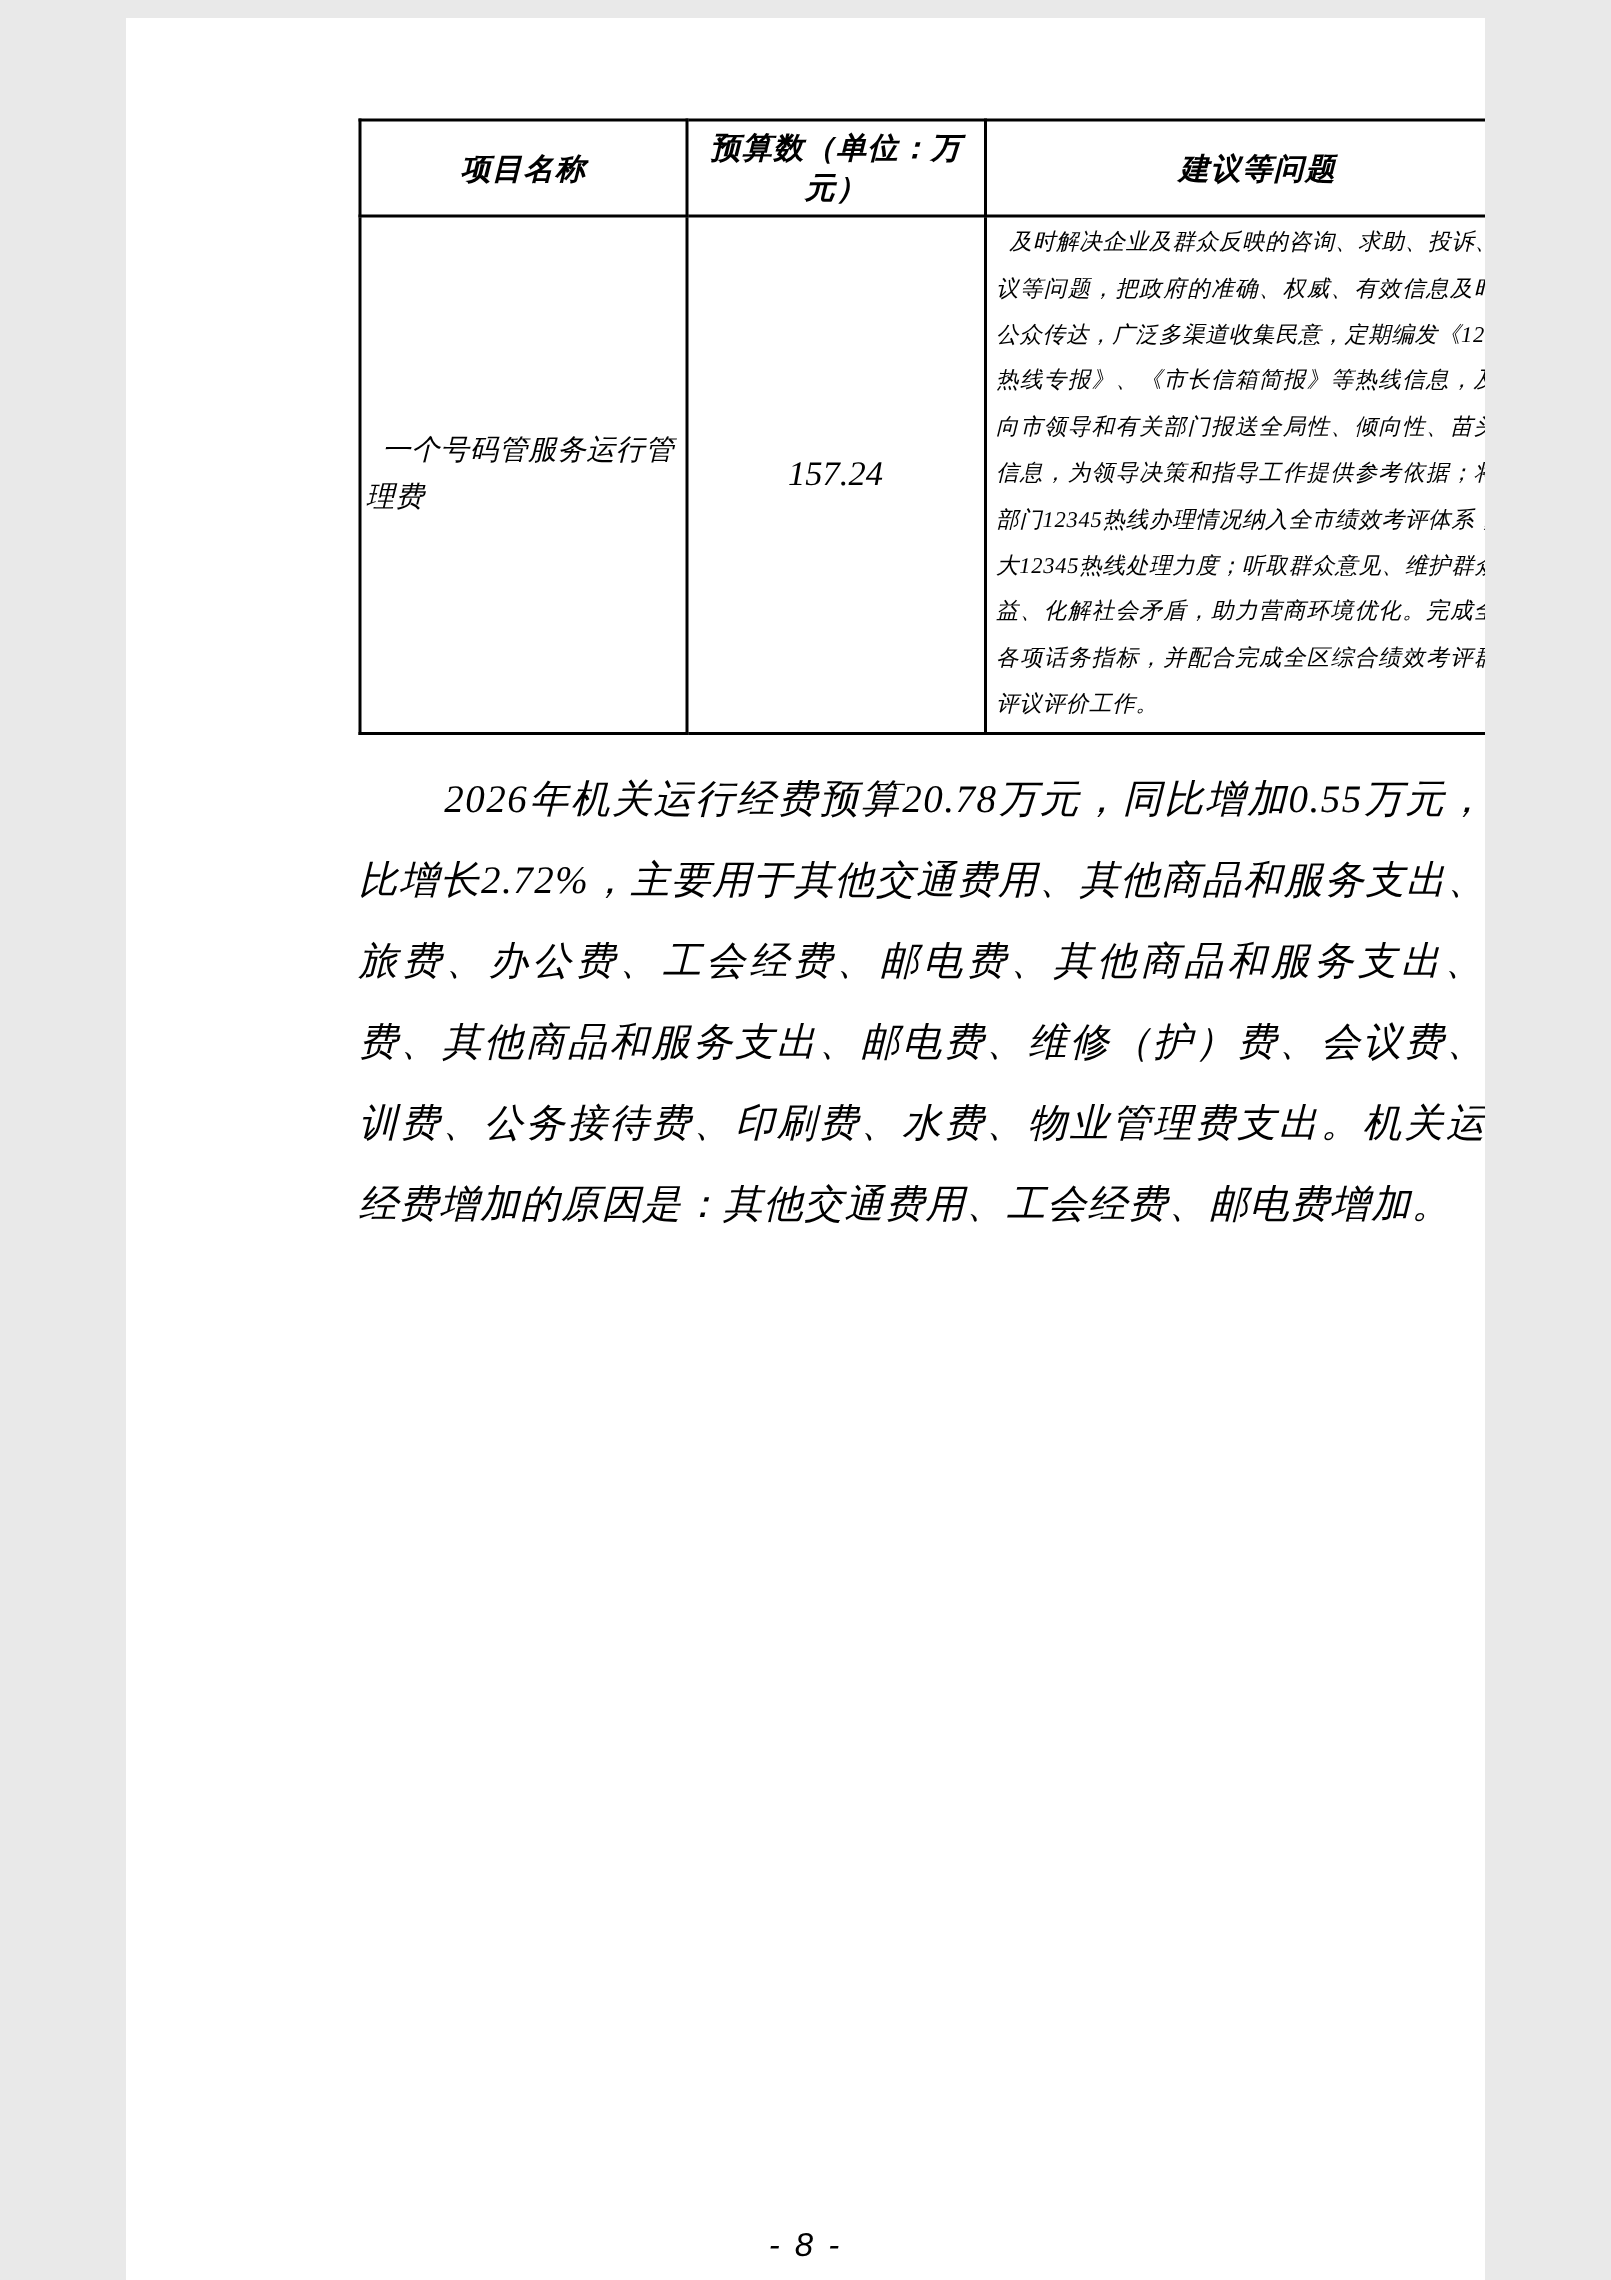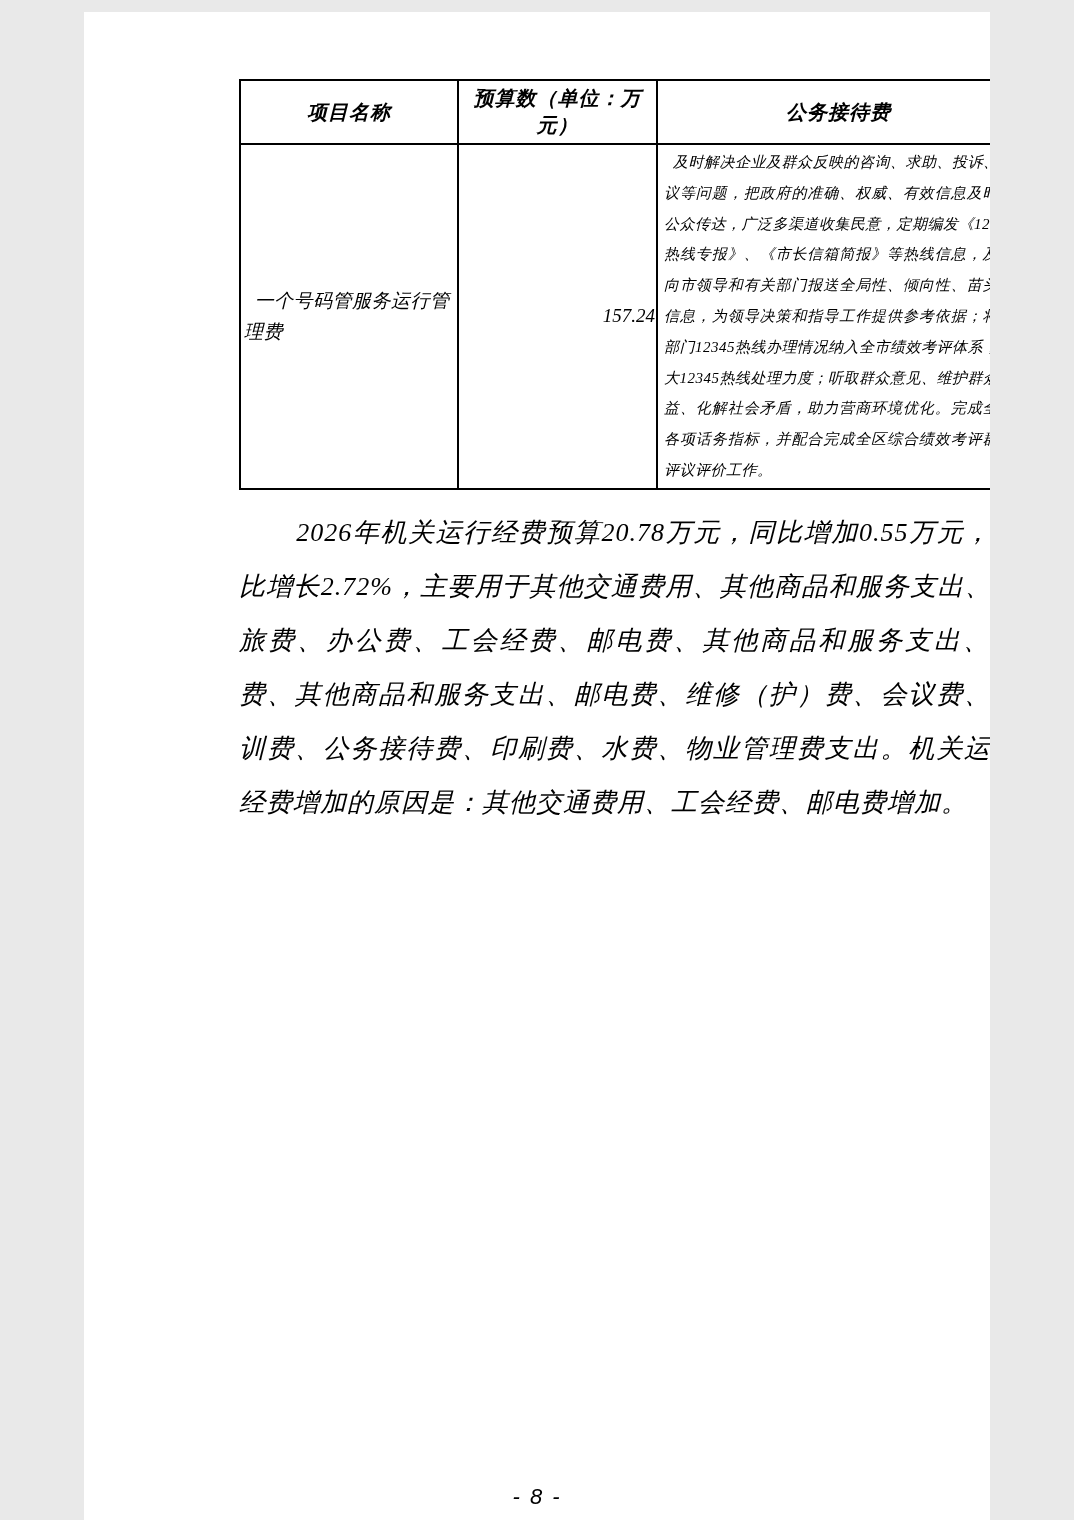--- a/index.html
+++ b/index.html
@@ -41,22 +41,22 @@
     vertical-align: middle;
     font-size: 19px;
     line-height: 31px;
     padding: 2px 4px 2px 3px;
     text-indent: 0.55em;
     letter-spacing: 0.5px;
     border-radius: 21px;
   }
   td.cell-budget {
     vertical-align: middle;
-    font-size: 19px;
-    text-align: right;
+    font-size: 23px;
+    text-align: center;
     padding: 0 1px 0 0;
   }
   td.cell-target {
     vertical-align: top;
     font-size: 15px;
     line-height: 30.8px;
     text-align: justify;
     text-justify: inter-character;
     text-indent: 0.6em;
     padding: 2px 5px 2px 6px;
@@ -111,21 +111,21 @@
     <table class="budget-table">
       <colgroup>
         <col style="width:218px">
         <col style="width:199px">
         <col style="width:363px">
       </colgroup>
       <thead>
         <tr>
           <th>项目名称</th>
           <th>预算数（单位：万元）</th>
-          <th>公务接待费</th>
+          <th>建议等问题</th>
         </tr>
       </thead>
       <tbody>
         <tr>
           <td class="cell-name">一个号码管服务运行管理费</td>
           <td class="cell-budget">157.24</td>
           <td class="cell-target">及时解决企业及群众反映的咨询、求助、投诉、建议等问题，把政府的准确、权威、有效信息及时向公众传达，广泛多渠道收集民意，定期编发《12345热线专报》、《市长信箱简报》等热线信息，及时向市领导和有关部门报送全局性、倾向性、苗头性信息，为领导决策和指导工作提供参考依据；将各部门12345热线办理情况纳入全市绩效考评体系，加大12345热线处理力度；听取群众意见、维护群众利益、化解社会矛盾，助力营商环境优化。完成全年各项话务指标，并配合完成全区综合绩效考评群众评议评价工作。</td>
         </tr>
       </tbody>
     </table>

